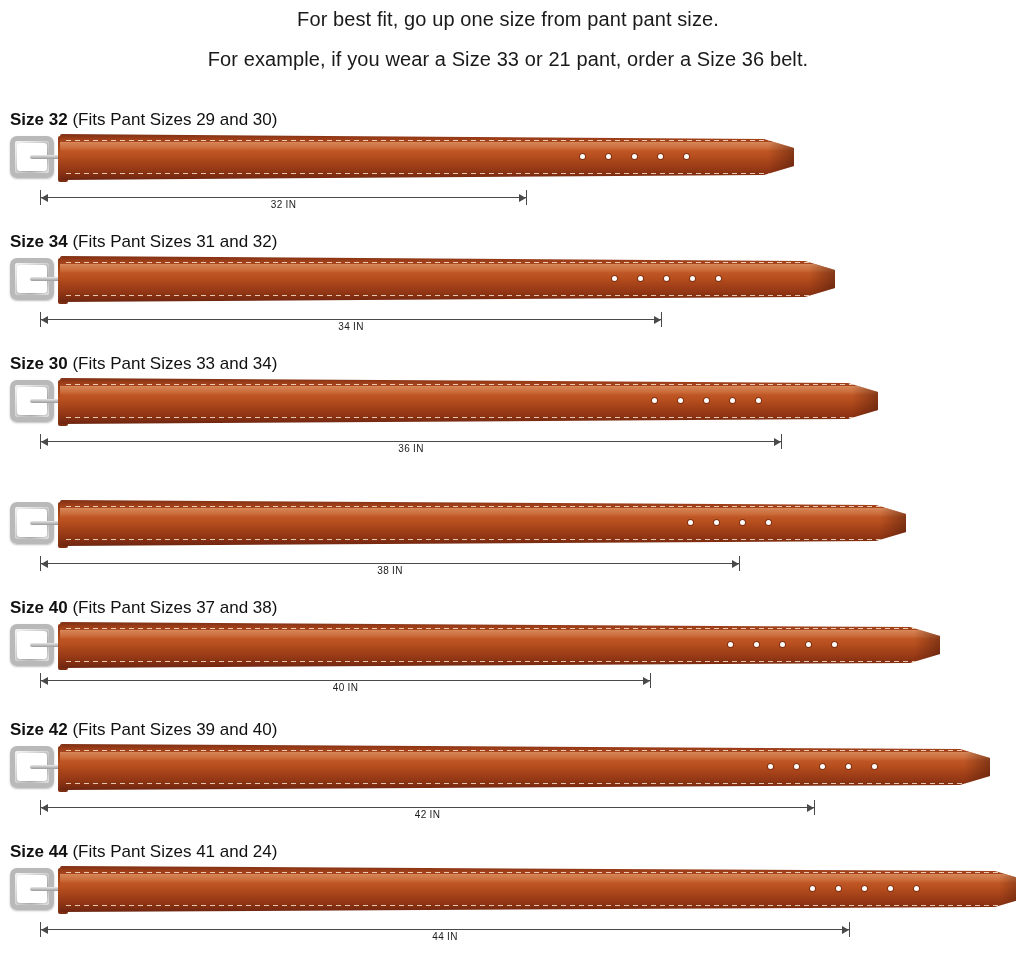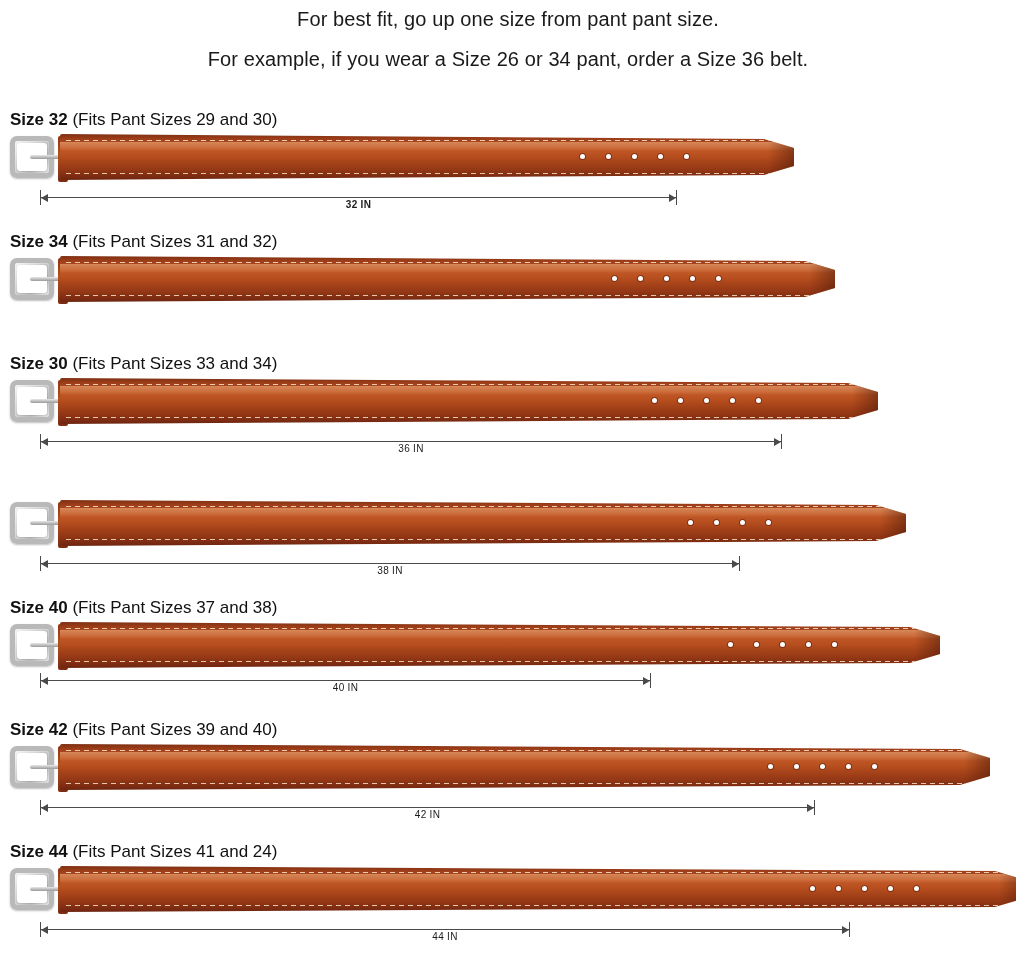--- a/index.html
+++ b/index.html
@@ -223,21 +223,21 @@
     letter-spacing: .3px;
   }
 </style>
 </head>
 <body>
 
 <div id="page">
 
   <div class="header">
     <div class="line line1">For best fit, go up one size from pant pant size.</div>
-    <div class="line line2">For example, if you wear a Size 26 or 34 pant, order a Size 36 belt.</div>
+    <div class="line line2">For example, if you wear a Size 33 or 21 pant, order a Size 36 belt.</div>
   </div>
 
   <div class="rows" id="rows">
       <div class="belt-row">
         <div class="row-label"><span class="size">Size 32</span><span class="fits"> (Fits Pant Sizes 29 and 30)</span></div>
         <div class="belt-wrap" style="width: 794px;">
           <div class="buckle">
             <div class="frame"></div>
             <div class="hollow"></div>
             <div class="prong"></div>
@@ -250,21 +250,21 @@
               <div class="stitch bot"></div>
               <div class="tip"></div>
               <div class="hole" style="left: 520px; top: 20px;"></div>
               <div class="hole" style="left: 546px; top: 20px;"></div>
               <div class="hole" style="left: 572px; top: 20px;"></div>
               <div class="hole" style="left: 598px; top: 20px;"></div>
               <div class="hole" style="left: 624px; top: 20px;"></div>
             </div>
           </div>
         </div>
-        <div class="measure" style="width: 637px; top: 80px; font-weight: bold;">
+        <div class="measure" style="width: 487px; top: 80px;">
           <div class="m-line"></div>
           <div class="m-cap left"></div>
           <div class="m-cap right"></div>
           <div class="m-arrow left"></div>
           <div class="m-arrow right"></div>
           <div class="m-text">32 IN</div>
         </div>
       </div>
       <div class="belt-row">
         <div class="row-label"><span class="size">Size 34</span><span class="fits"> (Fits Pant Sizes 31 and 32)</span></div>
@@ -282,20 +282,28 @@
               <div class="stitch bot"></div>
               <div class="tip"></div>
               <div class="hole" style="left: 552px; top: 20px;"></div>
               <div class="hole" style="left: 578px; top: 20px;"></div>
               <div class="hole" style="left: 604px; top: 20px;"></div>
               <div class="hole" style="left: 630px; top: 20px;"></div>
               <div class="hole" style="left: 656px; top: 20px;"></div>
             </div>
           </div>
         </div>
+        <div class="measure" style="width: 622px; top: 80px;">
+          <div class="m-line"></div>
+          <div class="m-cap left"></div>
+          <div class="m-cap right"></div>
+          <div class="m-arrow left"></div>
+          <div class="m-arrow right"></div>
+          <div class="m-text">34 IN</div>
+        </div>
       </div>
       <div class="belt-row">
         <div class="row-label"><span class="size">Size 30</span><span class="fits"> (Fits Pant Sizes 33 and 34)</span></div>
         <div class="belt-wrap" style="width: 878px;">
           <div class="buckle">
             <div class="frame"></div>
             <div class="hollow"></div>
             <div class="prong"></div>
             <div class="keeper"></div>
           </div>

